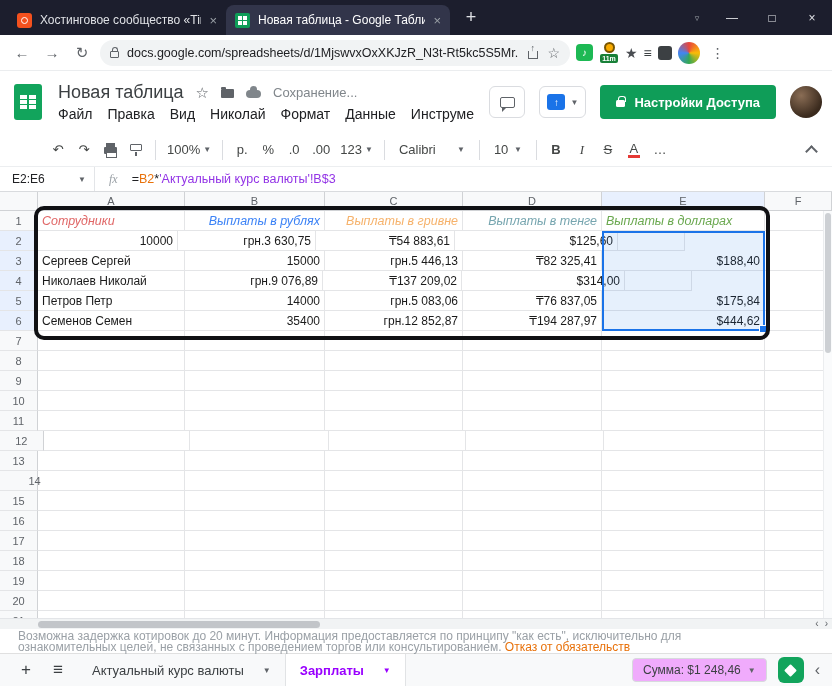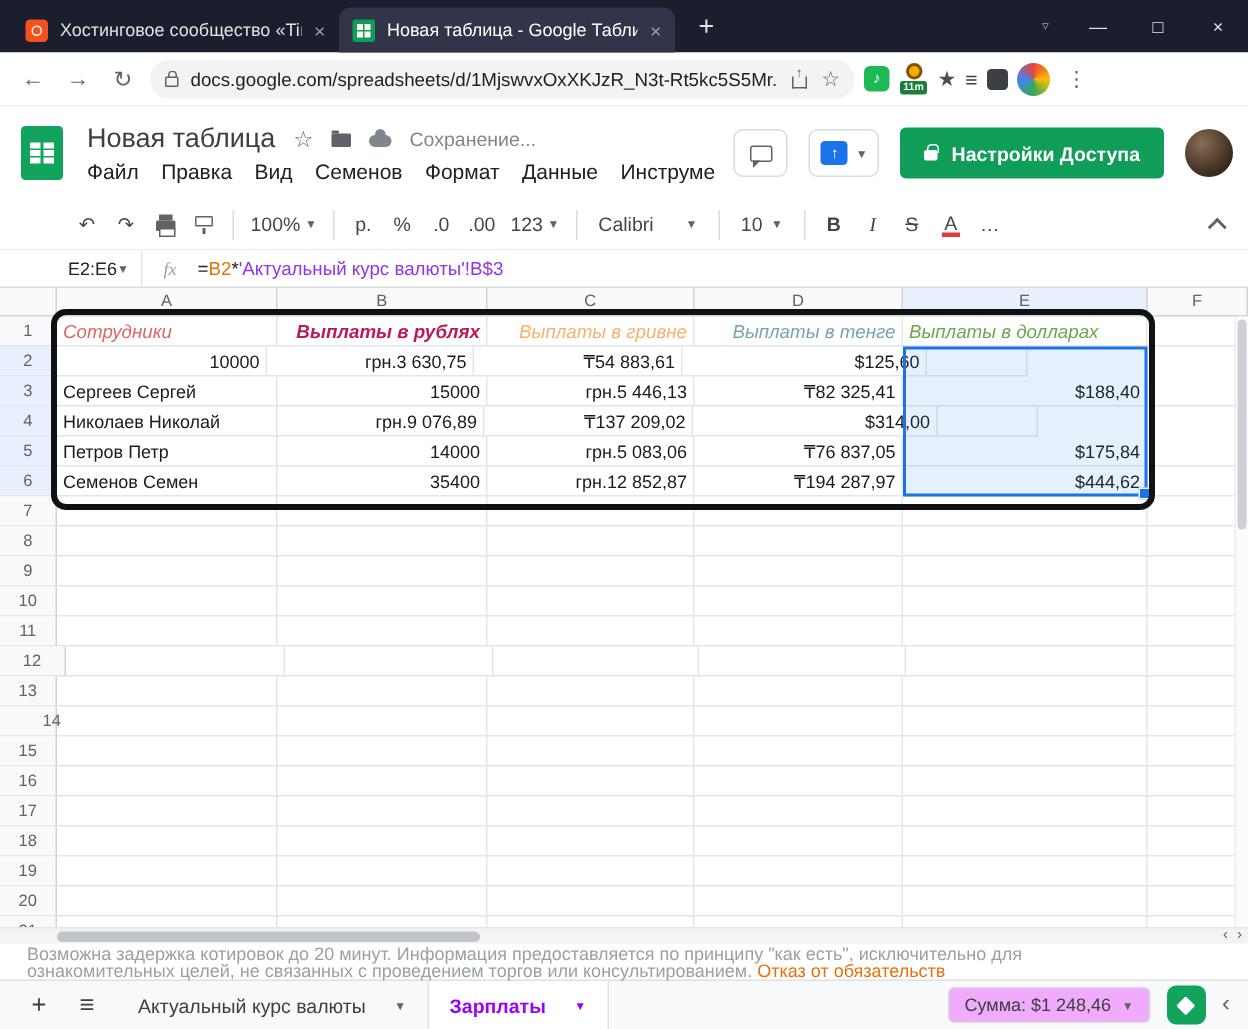--- a/index.html
+++ b/index.html
@@ -87,21 +87,21 @@
   .ital-i{font-style:italic;font-family:"Liberation Serif",serif}
   .strike-s{text-decoration:line-through}
   .acolor{border-bottom:3px solid #e53935;line-height:13px;padding:0 2px}
   .fontsel{width:80px;justify-content:space-between;padding:0 7px}
   .sizesel{width:42px;justify-content:space-between;padding:0 7px}
   .chev-up{width:9px;height:9px;border-left:2px solid #5f6368;border-top:2px solid #5f6368;transform:rotate(45deg);margin:4px 0 0}
   .tb-right{margin-left:auto;margin-right:16px}
 
   
   .formulabar{height:25px;background:#fff;border-bottom:1px solid #d9dbde;display:flex;align-items:center}
-  .namebox{width:94px;padding:0 8px 0 12px;display:flex;align-items:center;justify-content:flex-end;font-size:12px;color:#202124;height:100%}
+  .namebox{width:94px;padding:0 8px 0 12px;display:flex;align-items:center;justify-content:space-between;font-size:12px;color:#202124;height:100%}
   .fdiv{width:1px;height:100%;background:#e3e5e8}
   .fx{font-style:italic;font-size:12px;color:#9aa0a6;margin:0 14px;font-family:"Liberation Serif",serif}
   .formula-text{font-size:12.5px;white-space:nowrap;overflow:hidden}
 
   
   .grid{height:426px;position:relative;background:#fff}
   .gridhead{display:flex;height:19px;background:#f8f9fa}
   .gh{border-right:1px solid #d0d2d5;border-bottom:1px solid #d0d2d5;display:flex;align-items:center;justify-content:center;font-size:11px;color:#5f6368;height:19px}
   .gh.corner{background:#f8f9fa}
   .gbody{position:relative;height:407px;overflow:hidden}
@@ -204,21 +204,21 @@
         <span class="doc-title">Новая таблица</span>
         <span class="star2">☆</span>
         <span class="folder-ic"></span>
         <span class="cloud-ic"></span>
         <span class="saving">Сохранение...</span>
       </div>
       <div class="menubar">
           <span class="menu-item">Файл</span>
           <span class="menu-item">Правка</span>
           <span class="menu-item">Вид</span>
-          <span class="menu-item">Семенов</span>
+          <span class="menu-item">Николай</span>
           <span class="menu-item">Формат</span>
           <span class="menu-item">Данные</span>
           <span class="menu-item">Инструме</span>
         </div>
     </div>
     <div class="hdr-right">
       <div class="comment-btn">
           <span class="bubble"></span>
         </div>
       <div class="present-btn">
@@ -294,21 +294,21 @@
         <div class="gh" style="width: 140px;">B</div>
         <div class="gh" style="width: 138px;">C</div>
         <div class="gh" style="width: 139px;">D</div>
         <div class="gh selhdr" style="width: 163px;">E</div>
         <div class="gh" style="width: 67px;">F</div>
       </div>
     <div class="gbody">
         <div class="grow">
           <div class="rnum" style="width: 38px;">1</div>
           <div class="cell thdr al" style="width: 147px; color: rgb(224, 102, 102);">Сотрудники</div>
-          <div class="cell thdr ar" style="width: 140px; color: #be185d; font-weight: bold;">Выплаты в рублях</div>
+          <div class="cell thdr ar" style="width: 140px; color: #3b82f6;">Выплаты в рублях</div>
           <div class="cell thdr ar" style="width: 138px; color: rgb(246, 178, 107);">Выплаты в гривне</div>
           <div class="cell thdr ar" style="width: 139px; color: rgb(118, 165, 175);">Выплаты в тенге</div>
           <div class="cell thdr al" style="width: 163px; color: rgb(106, 168, 79);">Выплаты в долларах</div>
           <div class="cell" style="width: 67px;"></div>
         </div>
         <div class="grow">
           <div class="rnum selhdr" style="width: 38px;">2</div>
           <div class="cell ar" style="width: 140px;">10000</div>
           <div class="cell ar" style="width: 138px;">грн.3 630,75</div>
           <div class="cell ar" style="width: 139px;">₸54 883,61</div>

